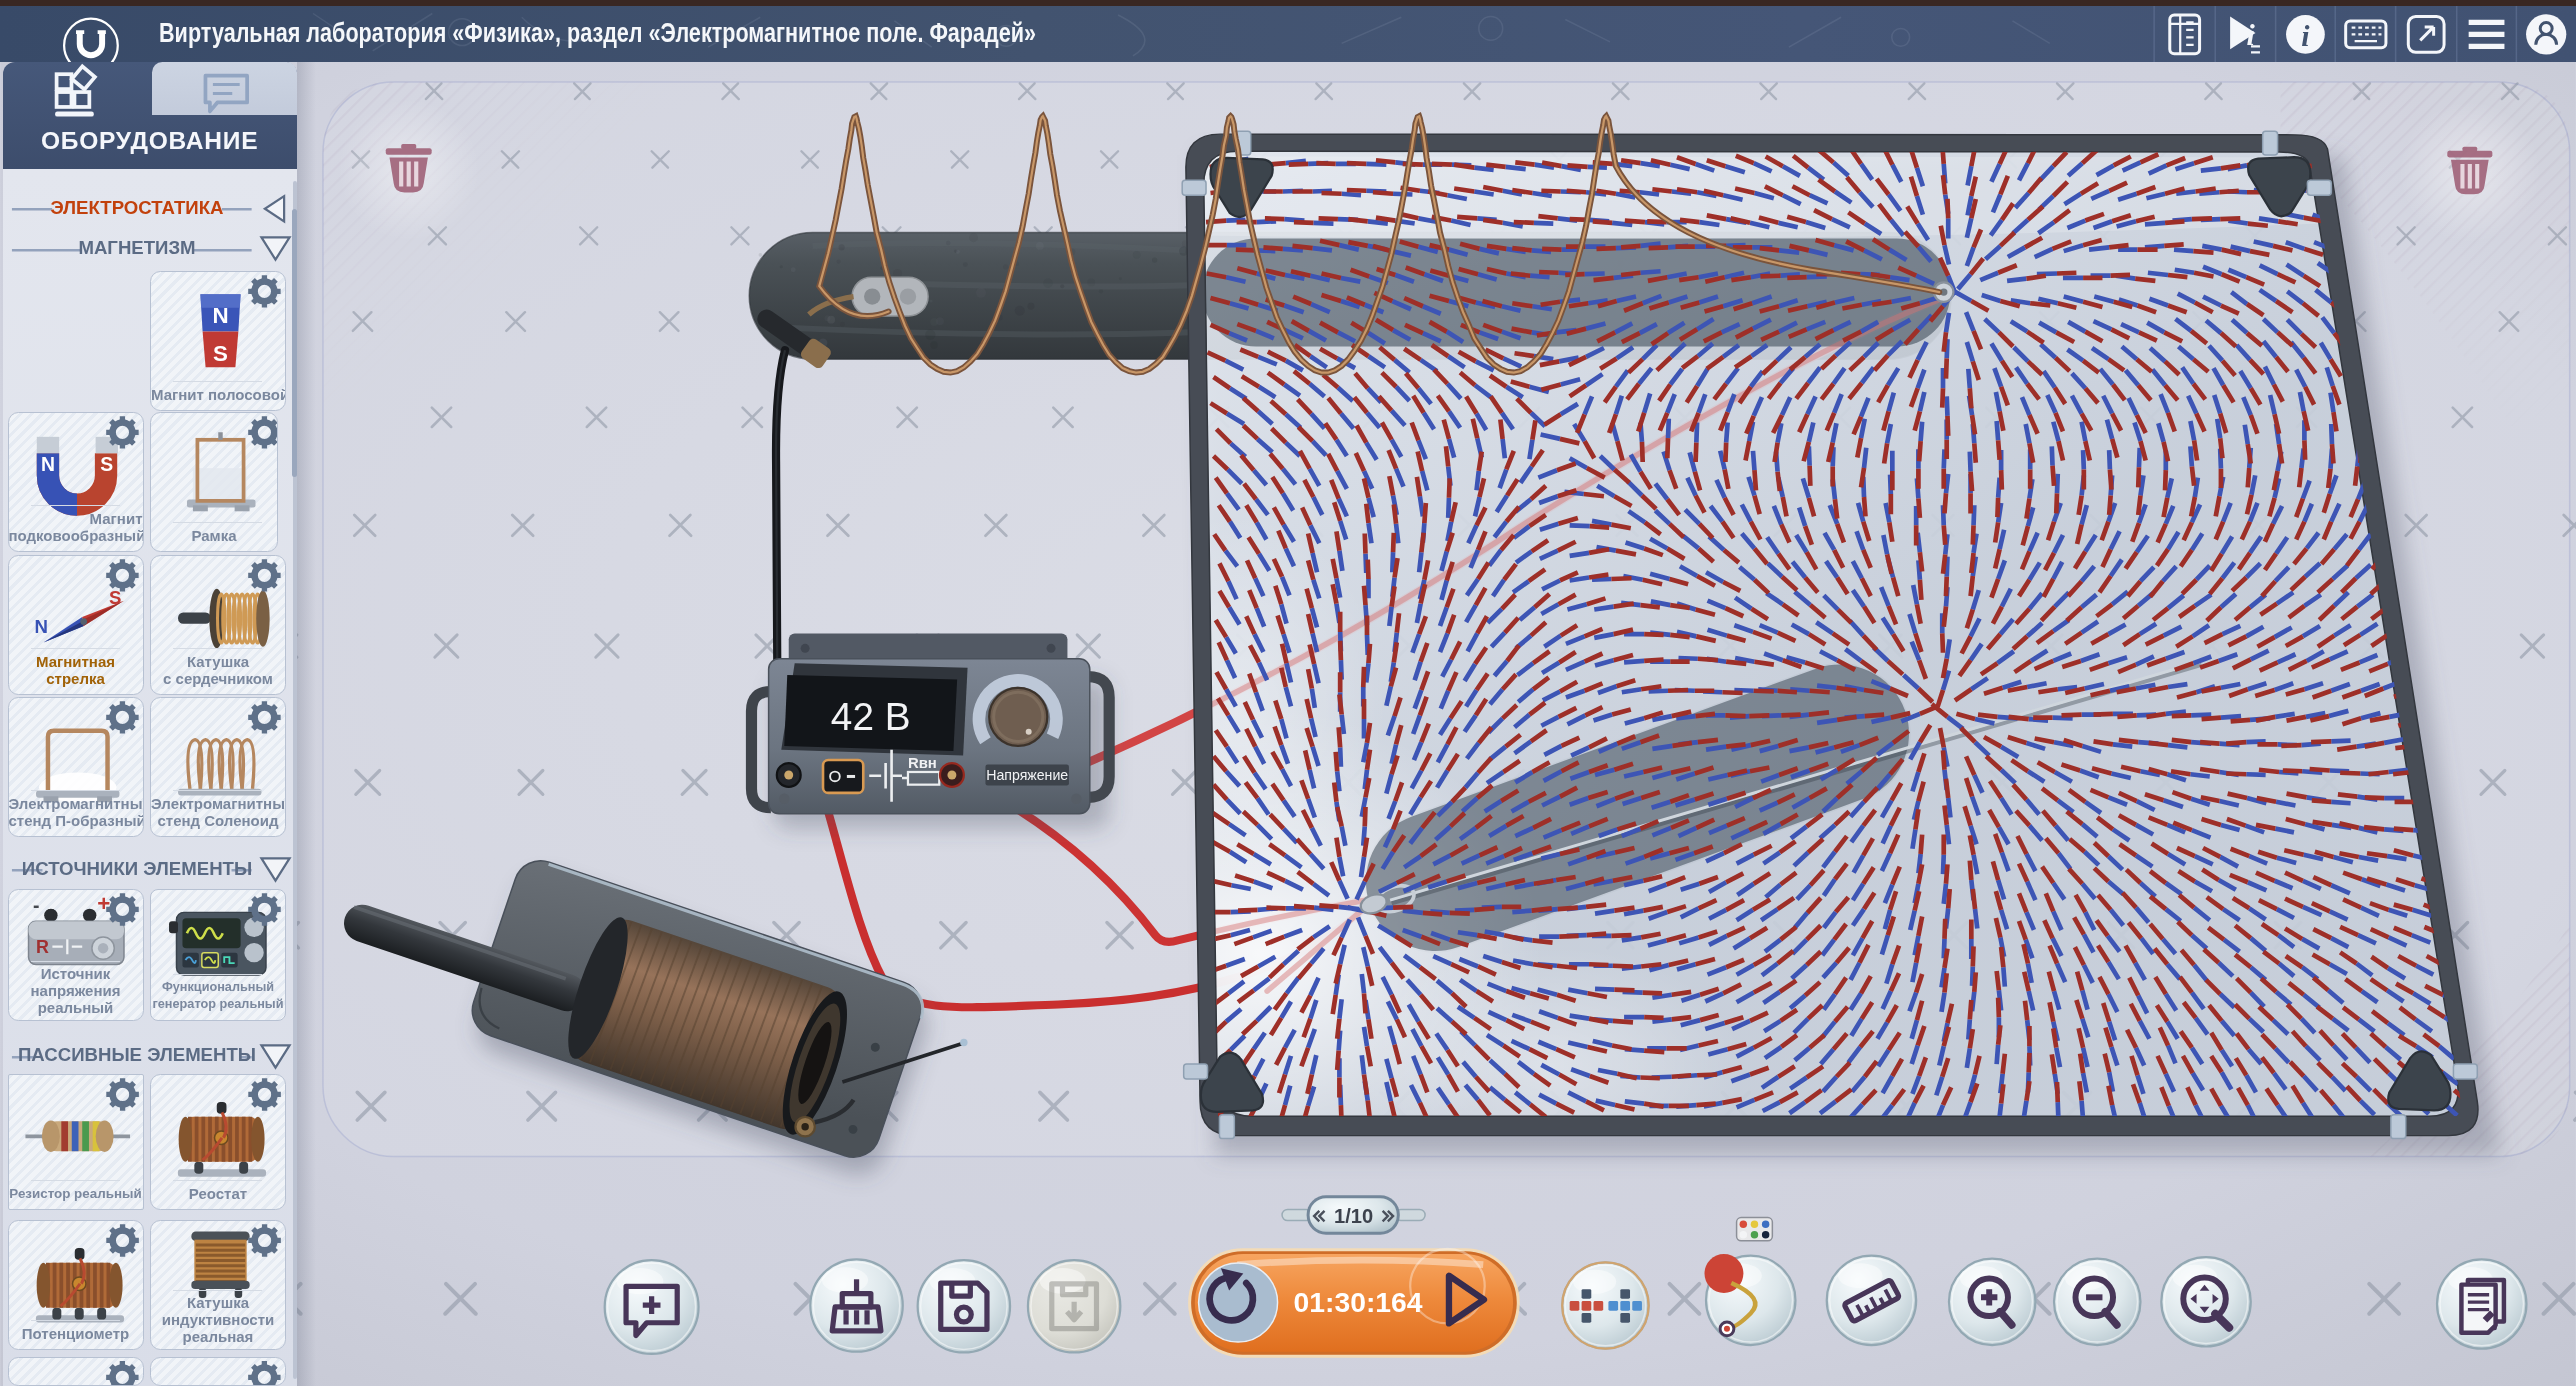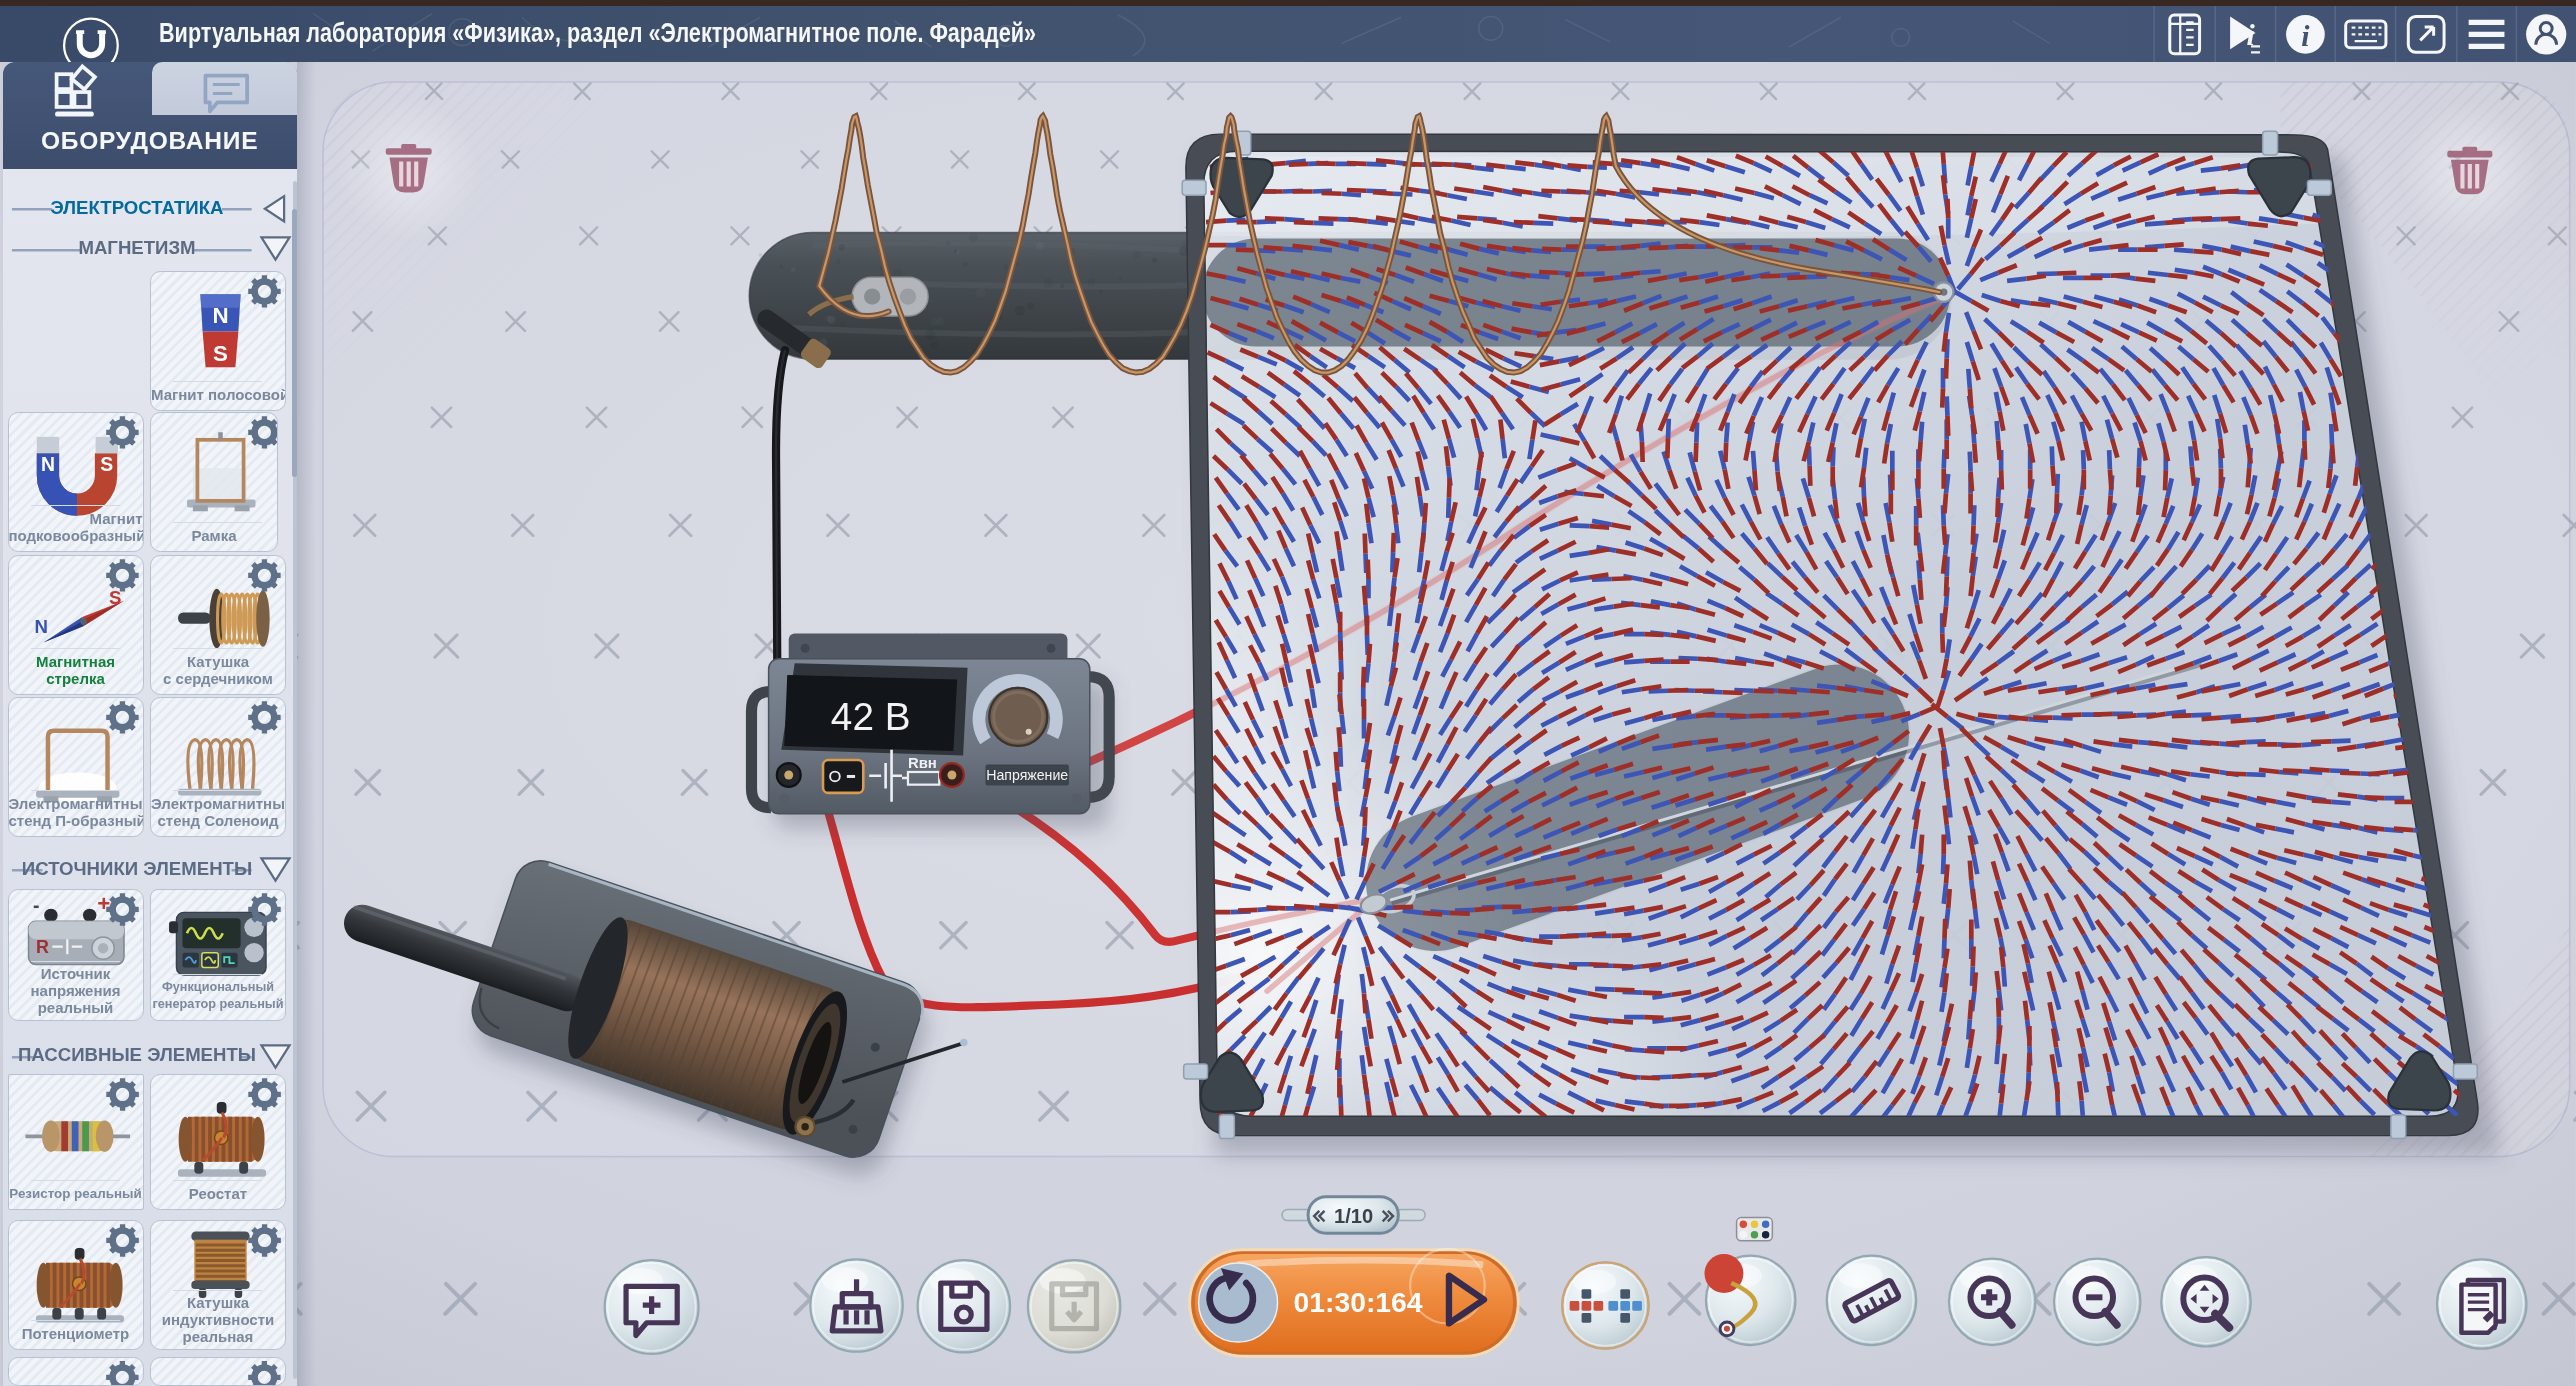--- a/index.html
+++ b/index.html
@@ -759,21 +759,21 @@
 <text x="197" y="116" font-size="33" font-weight="bold" fill="#f5f7fb" text-anchor="middle" letter-spacing="1" font-family="Liberation Sans,sans-serif">ОБОРУДОВАНИЕ</text>
 </svg>
       <div style="position:absolute;left:0;top:107px;width:294px;height:1218px;background:linear-gradient(180deg,#e3e6ee,#d9dde8)"></div>
       <div style="position:absolute;left:290px;top:119px;width:3.7px;height:1198px;background:#bcc3d2;border-radius:2.2px"></div>
       <div style="position:absolute;left:289px;top:147px;width:5.2px;height:268px;background:#9aa7bd;border-radius:3px"></div>
       <svg style="position:absolute;left:0;top:145px" width="297" height="4.5" xmlns="http://www.w3.org/2000/svg" viewBox="0 0 399 6">
         <g stroke="#93a2bc" stroke-width="3.5">
           <path d="M12 3H66M294 3H334"></path>
         </g>
       </svg>
-      <div style="position:absolute;left:0;top:135px;width:268px;text-align:center;font-size:18.6px;font-weight:bold;color:#0369a1">ЭЛЕКТРОСТАТИКА</div>
+      <div style="position:absolute;left:0;top:135px;width:268px;text-align:center;font-size:18.6px;font-weight:bold;color:#c2410c">ЭЛЕКТРОСТАТИКА</div>
       <svg style="position:absolute;left:253px;top:131px" width="37" height="33" xmlns="http://www.w3.org/2000/svg" viewBox="0 0 50 44">
         <path d="M38 4 L12 21 L38 38 Z" fill="#f2f4f8" stroke="#5b6b84" stroke-width="3"></path>
       </svg>
       <svg style="position:absolute;left:0;top:186px" width="297" height="4.5" xmlns="http://www.w3.org/2000/svg" viewBox="0 0 399 6">
         <g stroke="#93a2bc" stroke-width="3.5">
           <path d="M12 3H106M254 3H334"></path>
         </g>
       </svg>
       <div style="position:absolute;left:0;top:175px;width:268px;text-align:center;font-size:18.6px;font-weight:bold;color:#5b6b84">МАГНЕТИЗМ</div>
       <svg style="position:absolute;left:253px;top:171px" width="39" height="34" xmlns="http://www.w3.org/2000/svg" viewBox="0 0 52 46">
@@ -852,21 +852,21 @@
             <path d="M46 116 L100 94 L98 88 Z" fill="#24367d"></path>
             <path d="M98 82 L154 60 L100 94 Z" fill="#c03a34"></path>
             <path d="M98 86 L154 60 L100 94 Z" fill="#8f2722" opacity="0.7"></path>
             <circle cx="100" cy="88" r="4.5" fill="#55606e"></circle>
           </g>
           <g stroke="#5f7189" fill="none">
             <circle cx="152" cy="26" r="13.3" stroke-width="8.8"></circle>
             <path d="M161.3 26.0L173.8 26.0M158.6 32.6L167.4 41.4M152.0 35.4L152.0 47.8M145.4 32.6L136.6 41.4M142.7 26.0L130.2 26.0M145.4 19.4L136.6 10.6M152.0 16.6L152.0 4.2M158.6 19.4L167.4 10.6" stroke-width="7.1"></path>
           </g>
         </svg>
-        <div style="position:absolute;left:0;bottom:7.5px;width:100%;text-align:center;font-size:15px;line-height:17px;font-weight:bold;color:#15803d">
+        <div style="position:absolute;left:0;bottom:7.5px;width:100%;text-align:center;font-size:15px;line-height:17px;font-weight:bold;color:#a16207">
           <div style="white-space:nowrap">Магнитная</div>
           <div style="white-space:nowrap">стрелка</div>
         </div>
         <div style="position:absolute;left:22.4px;bottom:45px;width:89px;border-top:1.5px solid #d5dbe4"></div>
       </div>
       <div style="position:absolute;left:147px;top:493px;width:136px;height:140px;background:#f1f4f8;border:1.9px solid #b7c1d2;border-radius:10.4px;overflow:hidden">
         <div style="position:absolute;inset:0;background:repeating-linear-gradient(135deg,rgba(170,188,214,0.17) 0 3px,rgba(255,255,255,0) 3px 7.5px)"></div>
         <svg width="136" height="140" style="position:absolute;left:0;top:0" xmlns="http://www.w3.org/2000/svg" viewBox="0 0 182 188">
           <g>
             <rect x="36" y="76" width="44" height="15" rx="7" fill="#3c4248"></rect>

